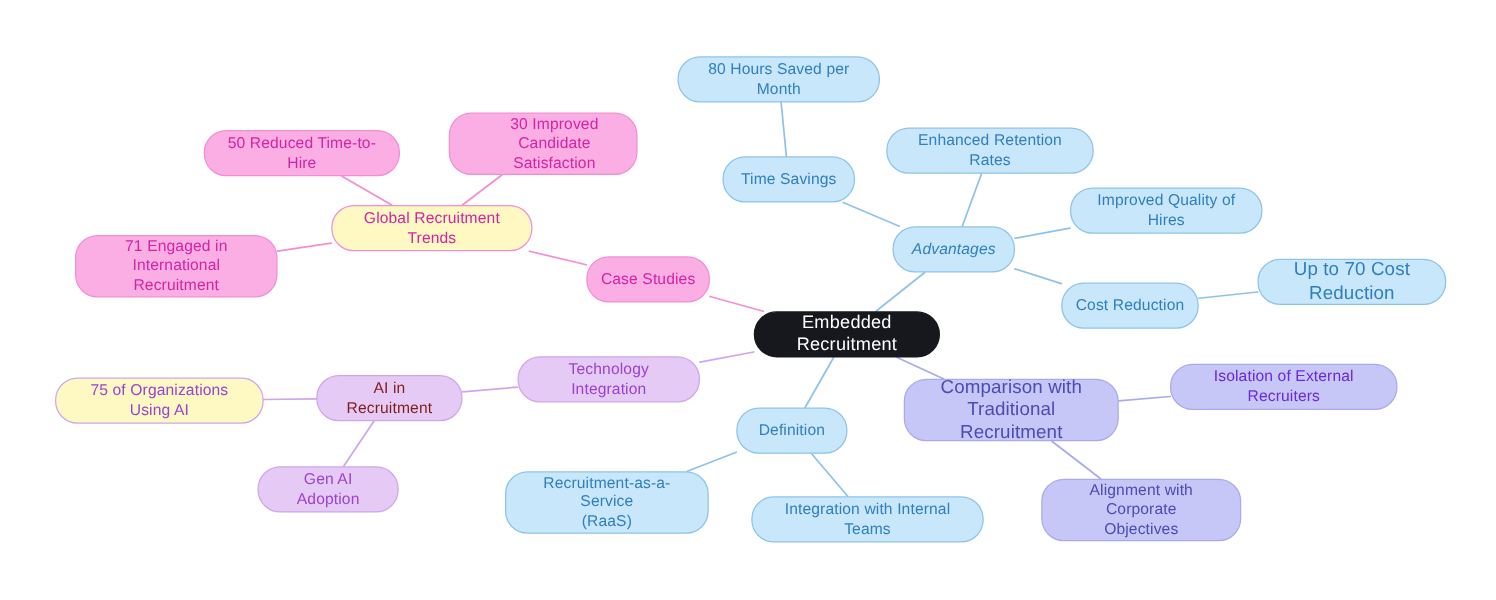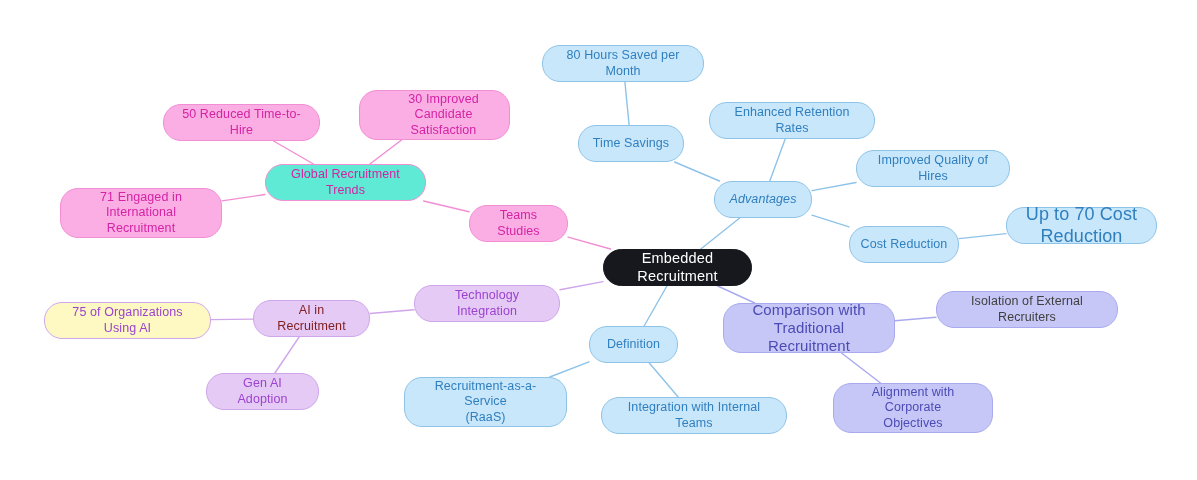--- a/index.html
+++ b/index.html
@@ -81,35 +81,35 @@
       <line x1="841.5" y1="353.0" x2="880.5" y2="383.0" stroke="#a9aaee" stroke-width="1.4" stroke-linecap="round"></line>
     </svg>
   <div id="node-layer">
       <div class="node node-root" style="left: 603px; top: 249px; width: 149px; height: 37px; font-size: 14.5px; background: rgb(22, 24, 29); border-color: rgb(22, 24, 29); color: rgb(255, 255, 255);"><span class="node-lbl">Embedded Recruitment</span></div>
       <div class="node" style="left: 578px; top: 125px; width: 106px; height: 37px; font-size: 12.5px; background: rgb(201, 231, 250); border-color: rgb(142, 195, 232); color: rgb(47, 127, 191);"><span class="node-lbl">Time Savings</span></div>
       <div class="node" style="left: 542px; top: 45px; width: 162px; height: 37px; font-size: 12.5px; background: rgb(201, 231, 250); border-color: rgb(142, 195, 232); color: rgb(47, 127, 191);"><span class="node-lbl">80 Hours Saved per Month</span></div>
       <div class="node" style="left: 714px; top: 181px; width: 98px; height: 37px; font-size: 12.5px; background: rgb(201, 231, 250); border-color: rgb(142, 195, 232); color: rgb(47, 127, 191); font-style: italic;"><span class="node-lbl">Advantages</span></div>
       <div class="node" style="left: 709px; top: 102px; width: 166px; height: 37px; font-size: 12.5px; background: rgb(201, 231, 250); border-color: rgb(142, 195, 232); color: rgb(47, 127, 191);"><span class="node-lbl">Enhanced Retention Rates</span></div>
       <div class="node" style="left: 856px; top: 150px; width: 154px; height: 37px; font-size: 12.5px; background: rgb(201, 231, 250); border-color: rgb(142, 195, 232); color: rgb(47, 127, 191);"><span class="node-lbl">Improved Quality of Hires</span></div>
       <div class="node" style="left: 849px; top: 226px; width: 110px; height: 37px; font-size: 12.5px; background: rgb(201, 231, 250); border-color: rgb(142, 195, 232); color: rgb(47, 127, 191);"><span class="node-lbl">Cost Reduction</span></div>
-      <div class="node" style="left: 1006px; top: 207px; width: 151px; height: 37px; font-size: 18px; background: rgb(201, 231, 250); border-color: rgb(142, 195, 232); color: rgb(47, 127, 191);"><span class="node-lbl">Up to 70 Cost Reduction</span></div>
-      <div class="node" style="left: 469px; top: 205px; width: 99px; height: 37px; font-size: 12.5px; background: rgb(251, 174, 228); border-color: rgb(242, 142, 212); color: rgb(212, 35, 163);"><span class="node-lbl">Teams Studies</span></div>
-      <div class="node" style="left: 265px; top: 164px; width: 161px; height: 37px; font-size: 12.5px; background: #5eead4; border-color: rgb(242, 142, 212); color: rgb(212, 35, 163);"><span class="node-lbl">Global Recruitment Trends</span></div>
+      <div class="node" style="left: 1006px; top: 207px; width: 151px; height: 37px; font-size: 15px; background: rgb(201, 231, 250); border-color: rgb(142, 195, 232); color: rgb(47, 127, 191);"><span class="node-lbl">Up to 70 Cost Reduction</span></div>
+      <div class="node" style="left: 469px; top: 205px; width: 99px; height: 37px; font-size: 12.5px; background: rgb(251, 174, 228); border-color: rgb(242, 142, 212); color: rgb(212, 35, 163);"><span class="node-lbl">Case Studies</span></div>
+      <div class="node" style="left: 265px; top: 164px; width: 161px; height: 37px; font-size: 12.5px; background: #fef9c3; border-color: rgb(242, 142, 212); color: rgb(212, 35, 163);"><span class="node-lbl">Global Recruitment Trends</span></div>
       <div class="node" style="left: 163px; top: 104px; width: 157px; height: 37px; font-size: 12.5px; background: rgb(251, 174, 228); border-color: rgb(242, 142, 212); color: rgb(212, 35, 163);"><span class="node-lbl">50 Reduced Time-to-Hire</span></div>
       <div class="node" style="left: 359px; top: 90px; width: 151px; height: 50px; font-size: 12.5px; background: rgb(251, 174, 228); border-color: rgb(242, 142, 212); color: rgb(212, 35, 163); padding-left: 28px;"><span class="node-lbl">30 Improved Candidate
 Satisfaction</span></div>
       <div class="node" style="left: 60px; top: 188px; width: 162px; height: 50px; font-size: 12.5px; background: rgb(251, 174, 228); border-color: rgb(242, 142, 212); color: rgb(212, 35, 163);"><span class="node-lbl">71 Engaged in International
 Recruitment</span></div>
       <div class="node" style="left: 414px; top: 285px; width: 146px; height: 37px; font-size: 12.5px; background: rgb(229, 202, 245); border-color: rgb(207, 166, 234); color: rgb(155, 67, 207);"><span class="node-lbl">Technology Integration</span></div>
       <div class="node" style="left: 253px; top: 300px; width: 117px; height: 37px; font-size: 12.5px; background: rgb(229, 202, 245); border-color: rgb(207, 166, 234); color: #7f1d1d;"><span class="node-lbl">AI in Recruitment</span></div>
       <div class="node" style="left: 44px; top: 302px; width: 167px; height: 37px; font-size: 12.5px; background: #fef9c3; border-color: rgb(207, 166, 234); color: rgb(155, 67, 207);"><span class="node-lbl">75 of Organizations Using AI</span></div>
       <div class="node" style="left: 206px; top: 373px; width: 113px; height: 37px; font-size: 12.5px; background: rgb(229, 202, 245); border-color: rgb(207, 166, 234); color: rgb(155, 67, 207);"><span class="node-lbl">Gen AI Adoption</span></div>
       <div class="node" style="left: 589px; top: 326px; width: 89px; height: 37px; font-size: 12.5px; background: rgb(201, 231, 250); border-color: rgb(142, 195, 232); color: rgb(47, 127, 191);"><span class="node-lbl">Definition</span></div>
       <div class="node" style="left: 404px; top: 377px; width: 163px; height: 50px; font-size: 12.5px; background: rgb(201, 231, 250); border-color: rgb(142, 195, 232); color: rgb(47, 127, 191);"><span class="node-lbl">Recruitment-as-a-Service
 (RaaS)</span></div>
       <div class="node" style="left: 601px; top: 397px; width: 186px; height: 37px; font-size: 12.5px; background: rgb(201, 231, 250); border-color: rgb(142, 195, 232); color: rgb(47, 127, 191);"><span class="node-lbl">Integration with Internal Teams</span></div>
       <div class="node" style="left: 723px; top: 303px; width: 172px; height: 50px; font-size: 15px; background: rgb(198, 199, 246); border-color: rgb(169, 170, 238); color: rgb(75, 75, 181);"><span class="node-lbl">Comparison with Traditional
 Recruitment</span></div>
-      <div class="node" style="left: 936px; top: 291px; width: 182px; height: 37px; font-size: 12.5px; background: rgb(198, 199, 246); border-color: rgb(169, 170, 238); color: #404040;"><span class="node-lbl">Isolation of External Recruiters</span></div>
+      <div class="node" style="left: 936px; top: 291px; width: 182px; height: 37px; font-size: 12.5px; background: rgb(198, 199, 246); border-color: rgb(169, 170, 238); color: #6d28d9;"><span class="node-lbl">Isolation of External Recruiters</span></div>
       <div class="node" style="left: 833px; top: 383px; width: 160px; height: 50px; font-size: 12.5px; background: rgb(198, 199, 246); border-color: rgb(169, 170, 238); color: rgb(75, 75, 181);"><span class="node-lbl">Alignment with Corporate
 Objectives</span></div>
     </div>
 </div>
 
 </body></html>

